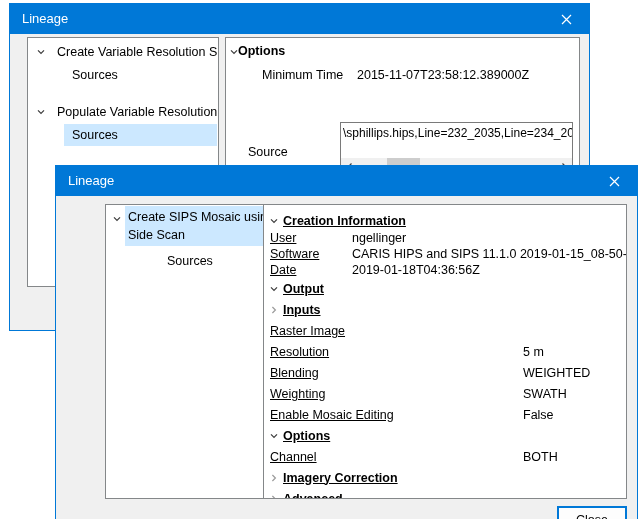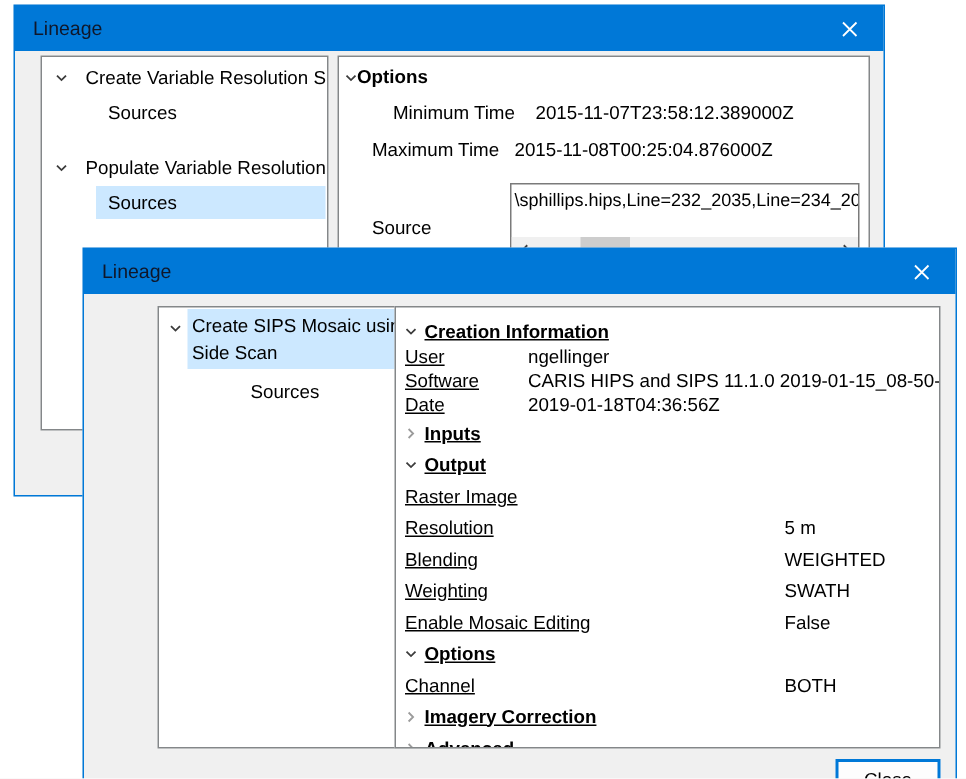--- a/index.html
+++ b/index.html
@@ -3,21 +3,21 @@
 <meta charset="utf-8">
 <style>
   html,body{margin:0;padding:0;}
   .stage{position:relative;width:644px;height:519px;background:#ffffff;overflow:hidden;
          font-family:"Liberation Sans",sans-serif;font-size:12.5px;color:#000;}
 
   .window{position:absolute;background:#f0f0f0;border:1px solid #0078d7;box-sizing:border-box;}
   #win-back{left:9px;top:3px;width:581px;height:328px;z-index:1;}
   #win-front{left:55px;top:165px;width:583px;height:362px;z-index:2;}
 
-  .titlebar{position:absolute;left:0;top:0;right:0;height:30px;background:#0078d7;color:#0f172a;font-size:13px;}
+  .titlebar{position:absolute;left:0;top:0;right:0;height:30px;background:#0078d7;color:#ffffff;font-size:13px;}
   .titlebar .title{position:absolute;left:12px;top:7px;}
   .close-btn{position:absolute;right:0;top:0;width:45px;height:30px;display:flex;align-items:center;justify-content:center;cursor:pointer;}
 
   .pane{position:absolute;background:#fff;border:1px solid #848789;box-sizing:border-box;overflow:hidden;}
 
   
   #back-left{left:17px;top:33px;width:192px;height:250px;}
   #back-right{left:215px;top:33px;width:355px;height:250px;}
 
   .bl-row{position:absolute;left:0;right:0;height:22px;display:flex;align-items:center;}
@@ -104,24 +104,20 @@
       <div class="br-head">
         <svg class="chev" width="10" height="10" viewBox="0 0 10 10">
             <path d="M2 3.4 L5 6.4 L8 3.4" fill="none" stroke="#3c3c3c" stroke-width="1.2"></path>
           </svg>
         <span class="lbl">Options</span>
       </div>
       <div class="br-row" style="top:30px;margin-left:14px;">
         <span class="lbl">Minimum Time</span>
         <span class="val">2015-11-07T23:58:12.389000Z</span>
       </div>
-      <div class="br-row" style="top:55px;">
-        <span class="lbl">Maximum Time</span>
-        <span class="val">2015-11-08T00:25:04.876000Z</span>
-      </div>
 
       <div class="srcbox">
         <div class="tb-text">\sphillips.hips,Line=232_2035,Line=234_20</div>
         <div class="hscroll">
           <div class="arrow left">
             <svg width="8" height="9" viewBox="0 0 8 9">
                 <path d="M5.5 1.5 L2.5 4.5 L5.5 7.5" fill="none" stroke="#404040" stroke-width="1.2"></path>
               </svg>
           </div>
           <div class="thumb"></div>
@@ -178,33 +174,33 @@
           <span class="val near">CARIS HIPS and SIPS 11.1.0 2019-01-15_08-50-43</span>
         </div>
         <div class="fr sm">
           <span class="ilabel">Date</span>
           <span class="val near">2019-01-18T04:36:56Z</span>
         </div>
 
         <div class="fr">
           <span class="chev-box">
               <svg width="10" height="10" viewBox="0 0 10 10">
+                <path d="M2 3.4 L5 6.4 L8 3.4" fill="none" stroke="#3c3c3c" stroke-width="1.2"></path>
+              </svg>
+            </span>
+          <span class="hlabel">Output</span>
+        </div>
+
+        <div class="fr">
+          <span class="chev-box">
+              <svg width="10" height="10" viewBox="0 0 10 10">
                 <path d="M3.4 2 L6.4 5 L3.4 8" fill="none" stroke="#9b9b9b" stroke-width="1.2"></path>
               </svg>
             </span>
           <span class="hlabel">Inputs</span>
-        </div>
-
-        <div class="fr">
-          <span class="chev-box">
-              <svg width="10" height="10" viewBox="0 0 10 10">
-                <path d="M2 3.4 L5 6.4 L8 3.4" fill="none" stroke="#3c3c3c" stroke-width="1.2"></path>
-              </svg>
-            </span>
-          <span class="hlabel">Output</span>
         </div>
         <div class="fr">
           <span class="ilabel">Raster Image</span>
           <span class="val far"></span>
         </div>
         <div class="fr">
           <span class="ilabel">Resolution</span>
           <span class="val far">5 m</span>
         </div>
         <div class="fr">

